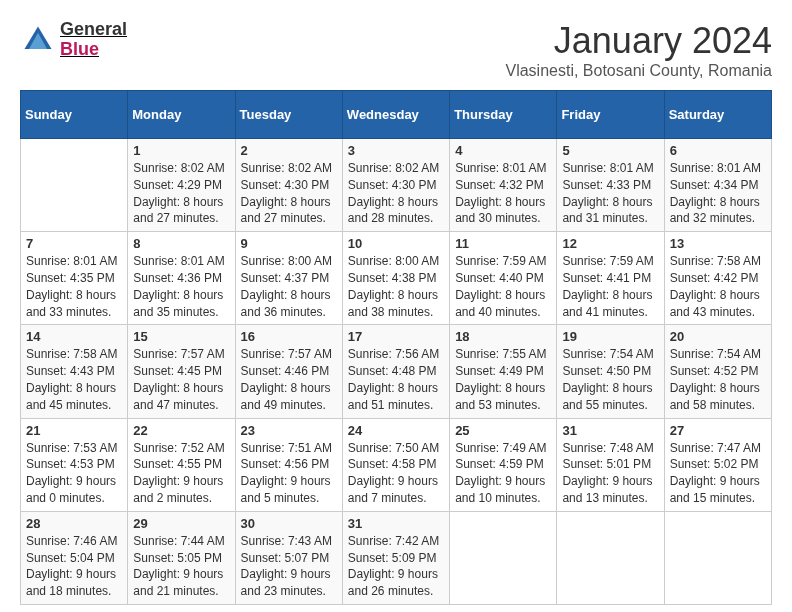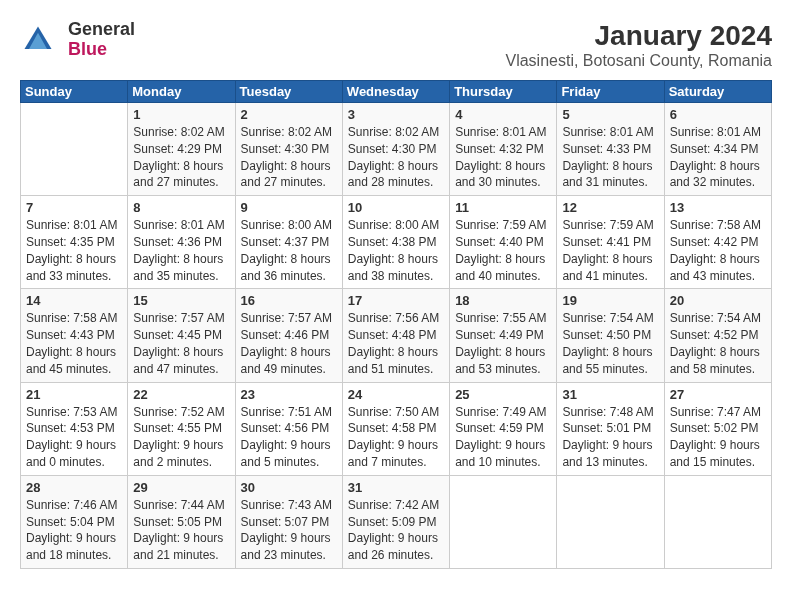--- a/index.html
+++ b/index.html
@@ -12,57 +12,58 @@
     }
     .header {
       display: flex;
       justify-content: space-between;
       align-items: flex-start;
       margin-bottom: 10px;
     }
     .logo {
       display: flex;
       align-items: center;
-      gap: 12px;
+      gap: 4px;
+      text-decoration: underline;
     }
     .logo-text {
       display: flex;
       flex-direction: column;
       font-size: 18px;
       font-weight: bold;
       line-height: 1.1;
     }
     .logo-text .general { color: #333; }
     .logo-text .blue { color: #be185d; }
     .logo-icon {
       width: 36px;
       height: 36px;
     }
     .title-block {
       text-align: right;
     }
     .month-title {
-      font-size: 28px;
-      font-weight: bold;
+      font-size: 36px;
+      font-weight: normal;
       color: #333;
     }
     .location {
       font-size: 16px;
       color: #555;
       text-align: right;
     }
     .calendar {
       width: 100%;
       border-collapse: collapse;
       font-size: 11px;
     }
     .calendar thead th {
       background: #2563a8;
       color: #fff;
-      padding: 3px 4px;
+      padding: 16px 4px;
       text-align: left;
       font-size: 13px;
       font-weight: bold;
       border: 1px solid #1a4f8a;
     }
     .calendar tbody td {
       border: 1px solid #ccc;
       vertical-align: top;
       padding: 4px 5px;
       height: 90px;

